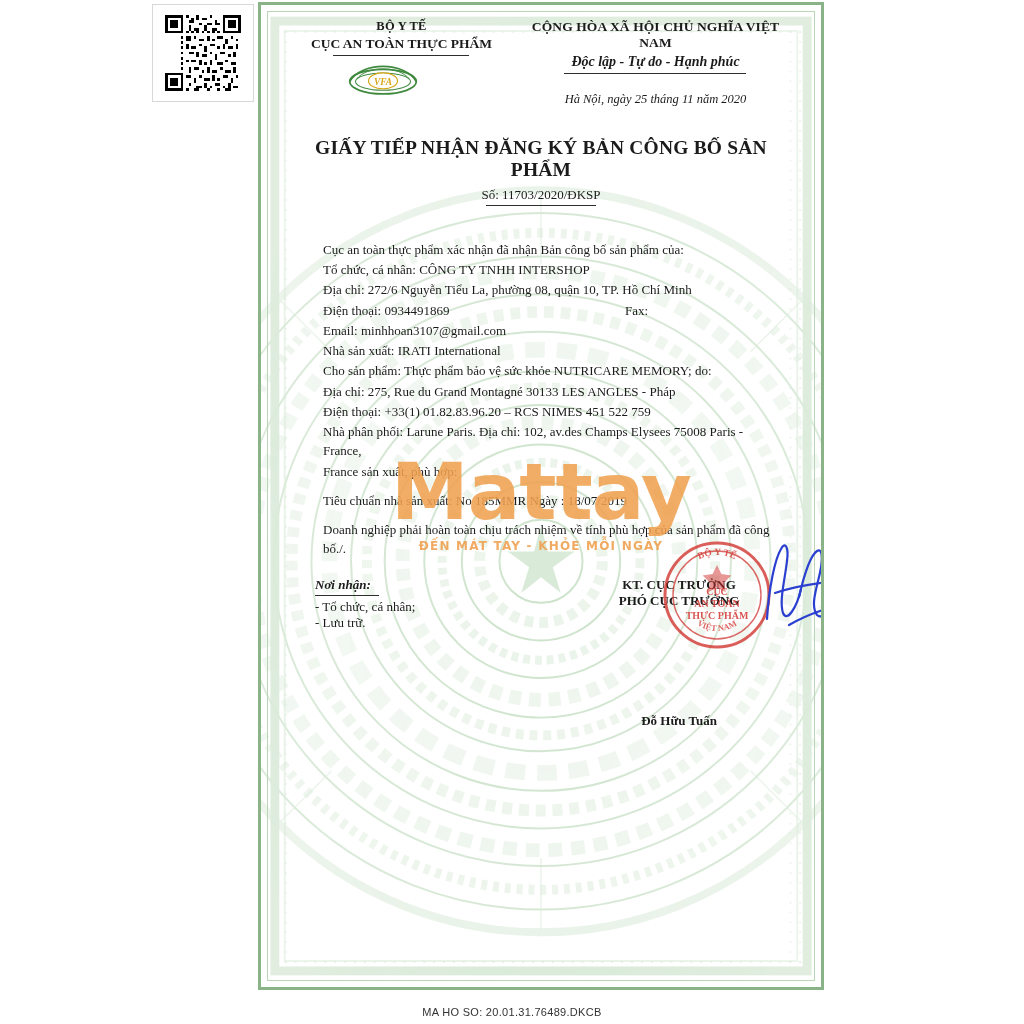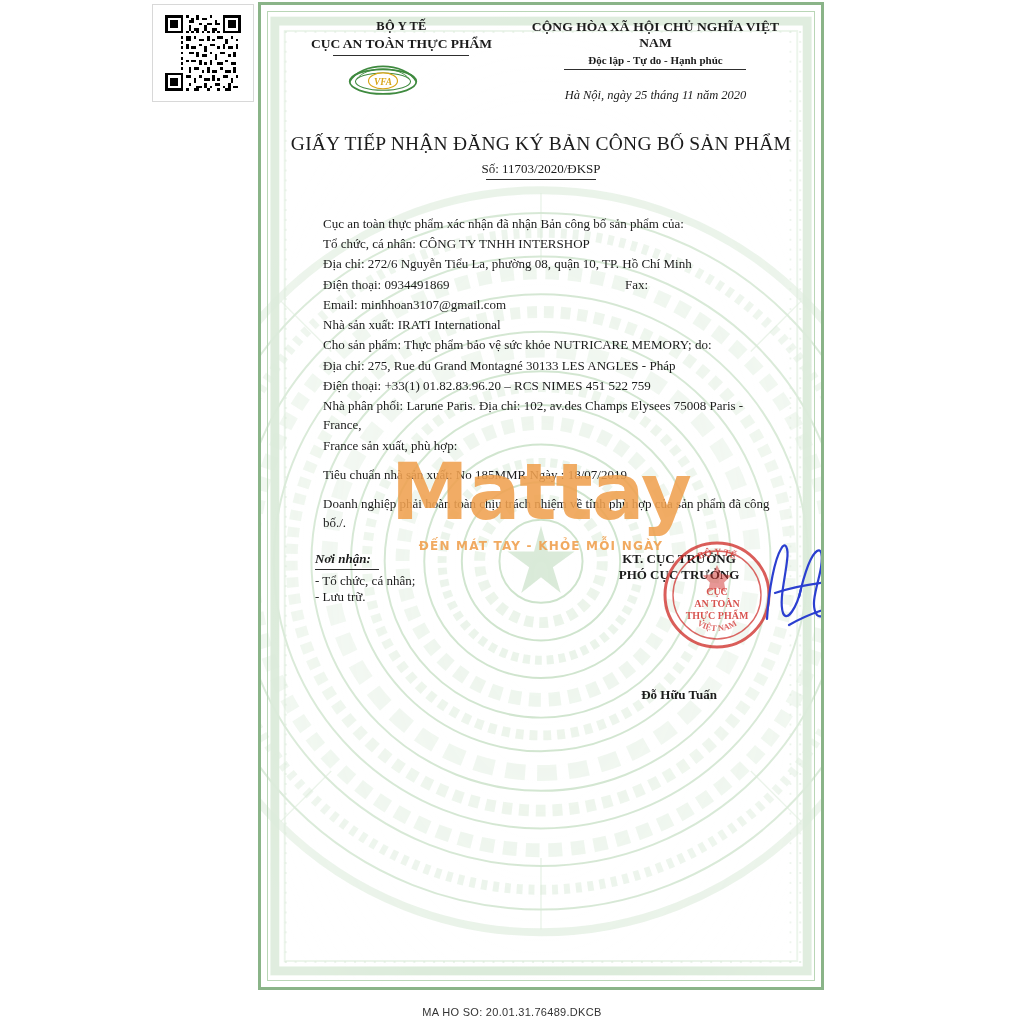--- a/index.html
+++ b/index.html
@@ -104,22 +104,23 @@
     width: 290px;
     text-align: center;
     font-size: 13.5px;
   }
   .header-right .line1 {
     font-weight: bold;
     letter-spacing: 0.1px;
   }
   .header-right .line2 {
     font-weight: bold;
-    font-size: 11px;
+    font-size: 14px;
     margin-top: 3px;
+    font-style: italic;
   }
   .hr-right {
     width: 182px;
     height: 1px;
     background: #2e2e2e;
     margin: 3px auto 0 auto;
   }
   .date-line {
     margin-top: 18px;
     text-align: center;
@@ -135,21 +136,21 @@
     width: 88px;
     height: 42px;
     z-index: 4;
   }
 
   
   .title {
     margin-top: 30px;
     text-align: center;
     font-size: 19.5px;
-    font-weight: normal;
+    font-weight: bold;
     letter-spacing: 0.2px;
   }
   .subtitle {
     margin-top: 6px;
     text-align: center;
     font-size: 13px;
   }
   .title-underline {
     width: 110px;
     height: 1px;

